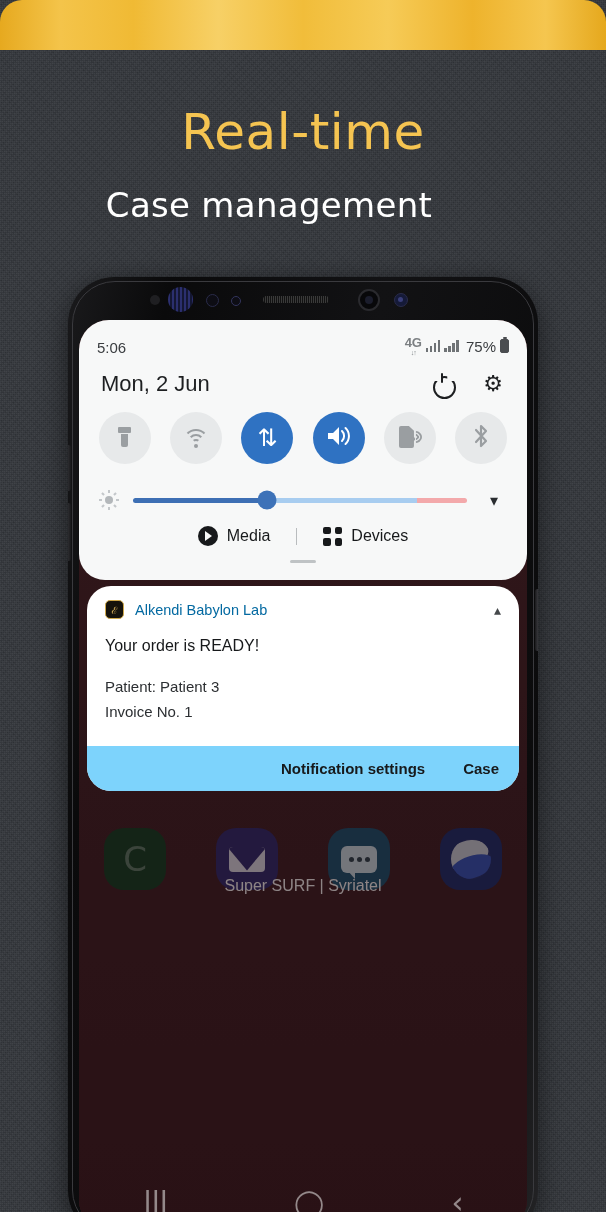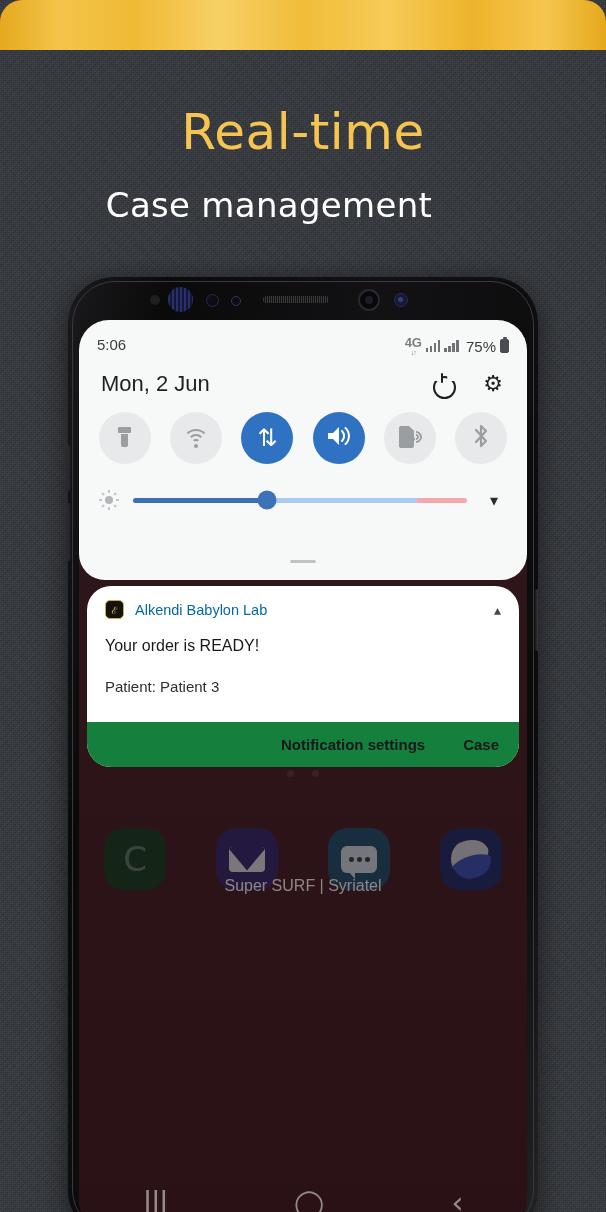--- a/index.html
+++ b/index.html
@@ -164,21 +164,21 @@
   #nav-back { font-size:30px; }
 
   
   #shade {
     position:absolute; top:0; left:0; width:448px; height:260px;
     background:#f7f8f8;
     border-bottom-left-radius:26px; border-bottom-right-radius:26px;
     z-index:5;
   }
   #statusbar { position:absolute; top:0; left:0; width:448px; height:36px;
-               display:flex; align-items:flex-start; padding:16px 18px;gap:40px; }
+               display:flex; align-items:flex-end; padding:0 18px;gap:40px; }
   #sb-time { font-size:15px; color:#3a3d40; }
   #sb-right { margin-left:auto; display:flex; align-items:center; gap:4px; }
   #sb-4g { display:flex; flex-direction:column; align-items:center; line-height:1; }
   #sb-4g .g { font-size:13px; font-weight:700; color:#7b7f82; }
   #sb-4g .ar { font-size:7px; color:#7b7f82; letter-spacing:-1px; }
   .bars { display:flex; align-items:flex-end; gap:1.5px; height:12px; }
   .bars i { width:2.5px; background:#6f7376; display:block; }
   .bars i:nth-child(1){height:4px}.bars i:nth-child(2){height:6.5px}
   .bars i:nth-child(3){height:9px}.bars i:nth-child(4){height:12px}
   #sb-batt-text { font-size:15px; color:#3a3d40; margin-left:3px; }
@@ -274,21 +274,21 @@
   #notif-app-icon { width:19px; height:19px; border-radius:5px; background:#15120b;
                     border:1.5px solid #cfa84a; display:flex; align-items:center;
                     justify-content:center; flex:none; }
   #notif-app-icon span { font-size:10px; color:#d6b05c; font-family:"DejaVu Serif",serif; }
   #notif-app-name { font-size:14.5px; color:#0369a1; }
   #notif-collapse { margin-left:auto; font-size:14px; color:#45484b;
                     font-family:"DejaVu Sans",sans-serif; }
   #notif-body { padding:12px 18px 22px; }
   #notif-title { font-size:16px; color:#17191b; margin-bottom:20px; }
   .notif-line { font-size:15px; color:#2c2f32; line-height:24.5px; }
-  #notif-footer { background:#15803d; padding:14px 20px;
+  #notif-footer { background:#7dd3fc; padding:14px 20px;
                   display:flex; align-items:center; justify-content:flex-end; gap:38px; }
   .notif-action { font-size:15px; font-weight:700; color:#17191b; }
 </style>
 </head>
 <body>
 
 <div id="promo-bg">
   <div id="promo-noise"></div>
 </div>
 
@@ -484,36 +484,53 @@
             <i style="transform:rotate(225deg)"></i>
           <i style="transform:rotate(270deg)"></i>
             <i style="transform:rotate(315deg)"></i>
         </div>
         <div id="slider">
           <div id="slider-thumb"></div>
         </div>
         <div id="chev-down">▾</div>
       </div>
 
+      <div id="media-row">
+        <div class="mr-item">
+          <div id="media-play"></div>
+          <span>Media</span>
+        </div>
+        <div id="mr-divider"></div>
+        <div class="mr-item">
+          <div id="devices-ico">
+              <i></i>
+              <i></i>
+              <i></i>
+              <i></i>
+            </div>
+          <span>Devices</span>
+        </div>
+      </div>
 
       <div id="shade-handle"></div>
     </div>
 
     <div id="notif-card">
       <div id="notif-head">
         <div id="notif-app-icon">
           <span>ℰ</span>
         </div>
         <div id="notif-app-name">Alkendi Babylon Lab</div>
         <div id="notif-collapse">▴</div>
       </div>
 
       <div id="notif-body">
         <div id="notif-title">Your order is READY!</div>
         <div class="notif-line">Patient: Patient 3</div>
+        <div class="notif-line">Invoice No. 1</div>
       </div>
 
       <div id="notif-footer">
         <div class="notif-action">Notification settings</div>
         <div class="notif-action">Case</div>
       </div>
     </div>
 
   </div>
 </div>

